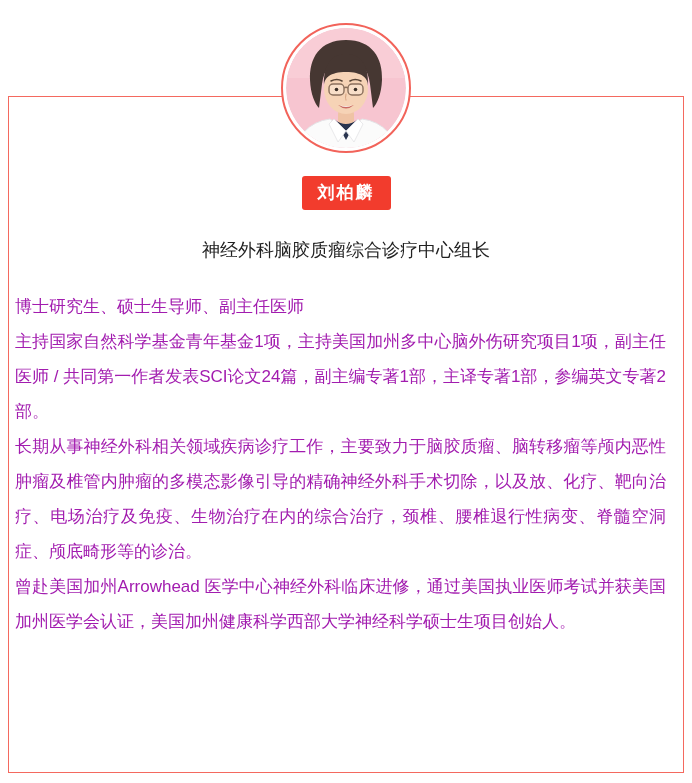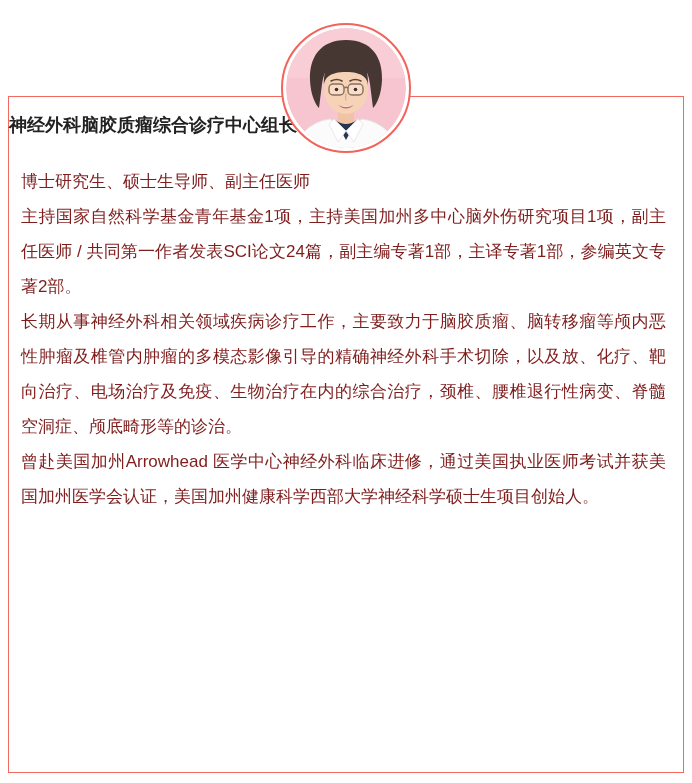--- a/index.html
+++ b/index.html
@@ -18,26 +18,26 @@
     background:#ffffff;border:2px solid #f2635a;padding:3px;z-index:2;
   }
   .avatar-wrap svg{display:block;width:120px;height:120px;border-radius:50%;}
   .name-badge{
     display:block;width:fit-content;margin:79px auto 0;
     background:#f23c2d;color:#ffffff;font-weight:bold;font-size:17px;
     line-height:34px;height:34px;padding:0 16px;border-radius:3px;
     letter-spacing:2px;
   }
   .doctor-title{
-    text-align:left;margin-top:16px;font-size:18px;font-weight:bold;
+    text-align:center;margin-top:28px;font-size:18px;font-weight:normal;
     color:#222222;line-height:25px;
   }
   .bio{
-    margin:26px 17px 0 12px;font-size:17px;line-height:35px;
-    color:#7f1d1d;text-align:justify;text-justify:inter-ideograph;
+    margin:26px 17px 0 6px;font-size:17px;line-height:35px;
+    color:#a21caf;text-align:justify;text-justify:inter-ideograph;
   }
   .bio p{margin:0;}
 </style>
 </head>
 <body>
 
 <div class="avatar-wrap">
   <svg viewBox="0 0 120 120" aria-hidden="true">
     <defs>
       <clipPath id="avclip">
@@ -75,20 +75,21 @@
 
       <path d="M49,92 L60,112 L71,92 Q60,100 49,92 Z" fill="#2a3550"></path>
 
       <path d="M48,91 L60,103 L52,114 L43,96 Z" fill="#ffffff" stroke="#e3e3e6" stroke-width="0.8"></path>
       <path d="M72,91 L60,103 L68,114 L77,96 Z" fill="#ffffff" stroke="#e3e3e6" stroke-width="0.8"></path>
     </g>
   </svg>
 </div>
 
 <div class="profile-card">
+  <span class="name-badge">刘柏麟</span>
   <div class="doctor-title">神经外科脑胶质瘤综合诊疗中心组长</div>
   <div class="bio">
     <p>博士研究生、硕士生导师、副主任医师</p>
     <p>主持国家自然科学基金青年基金1项，主持美国加州多中心脑外伤研究项目1项，副主任医师 / 共同第一作者发表SCI论文24篇，副主编专著1部，主译专著1部，参编英文专著2部。</p>
     <p>长期从事神经外科相关领域疾病诊疗工作，主要致力于脑胶质瘤、脑转移瘤等颅内恶性肿瘤及椎管内肿瘤的多模态影像引导的精确神经外科手术切除，以及放、化疗、靶向治疗、电场治疗及免疫、生物治疗在内的综合治疗，颈椎、腰椎退行性病变、脊髓空洞症、颅底畸形等的诊治。</p>
     <p>曾赴美国加州Arrowhead 医学中心神经外科临床进修，通过美国执业医师考试并获美国加州医学会认证，美国加州健康科学西部大学神经科学硕士生项目创始人。</p>
   </div>
 </div>
 
 </body></html>

